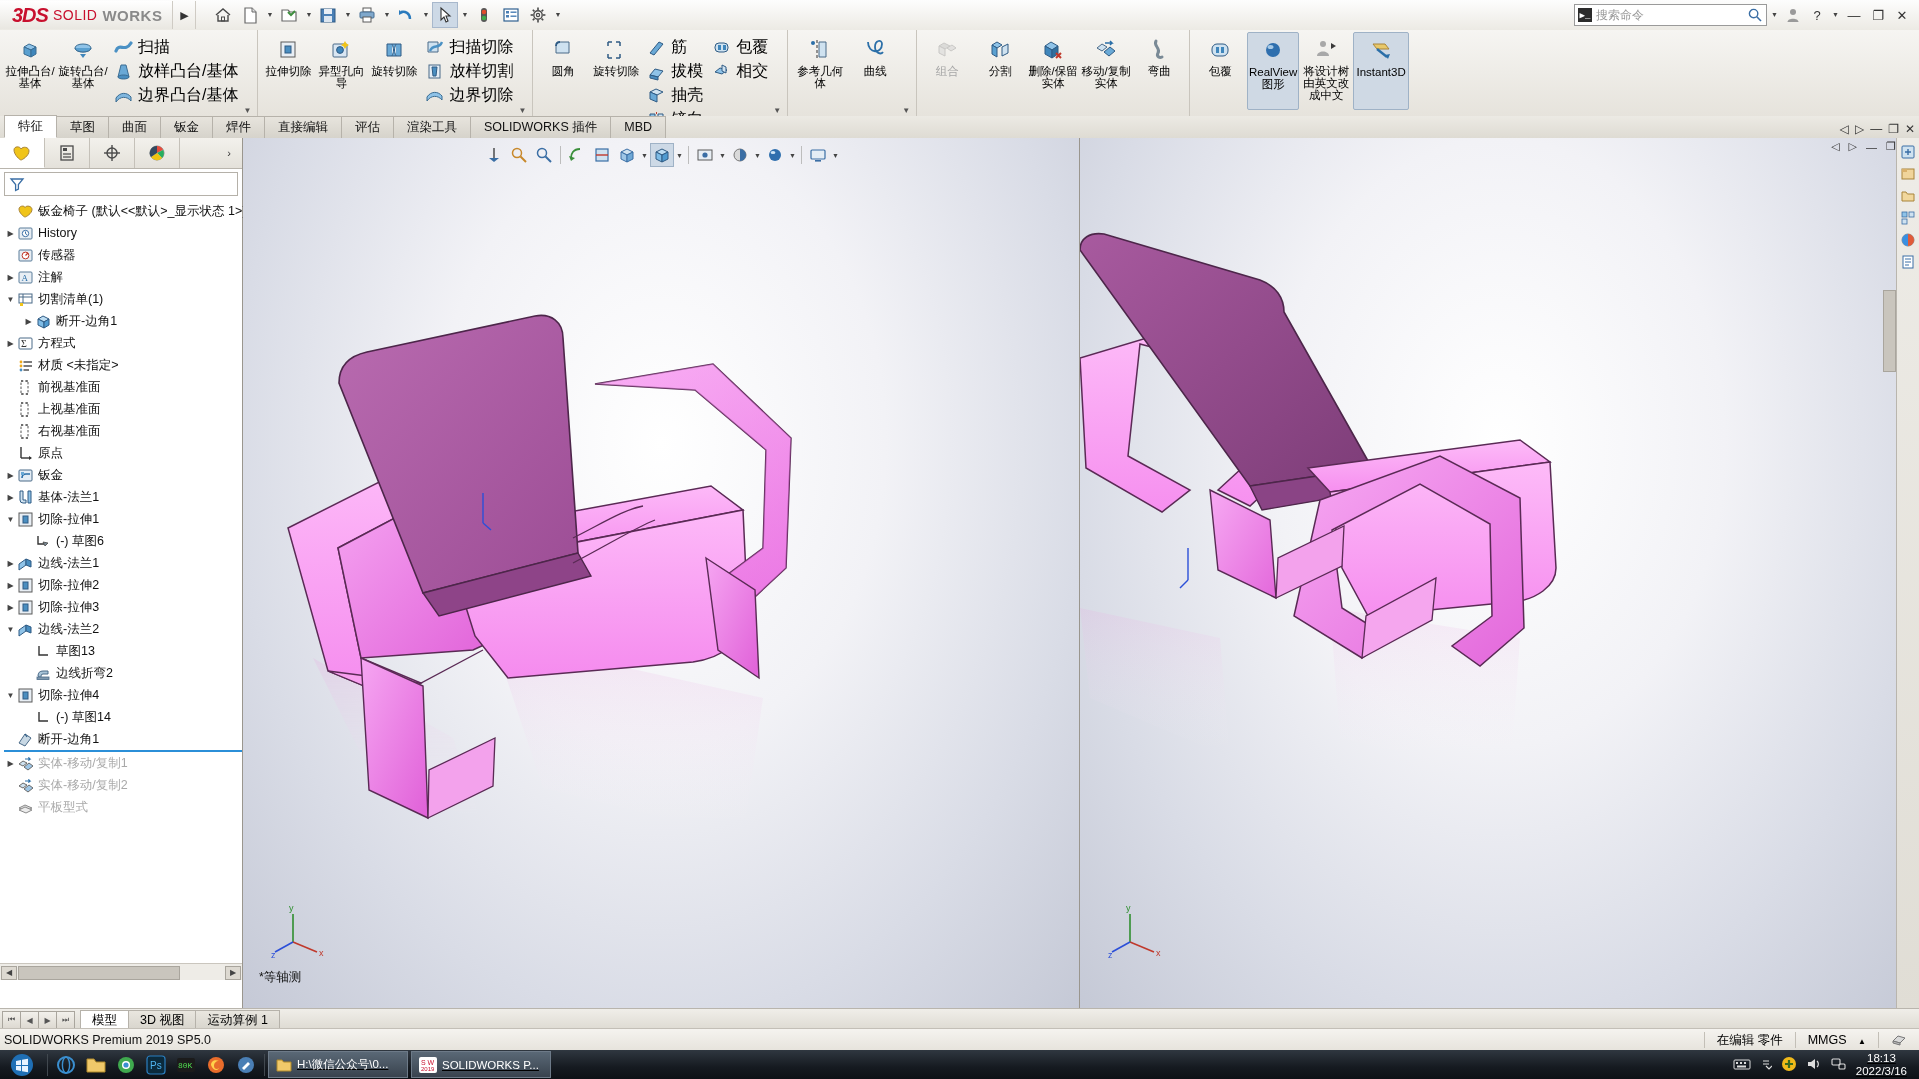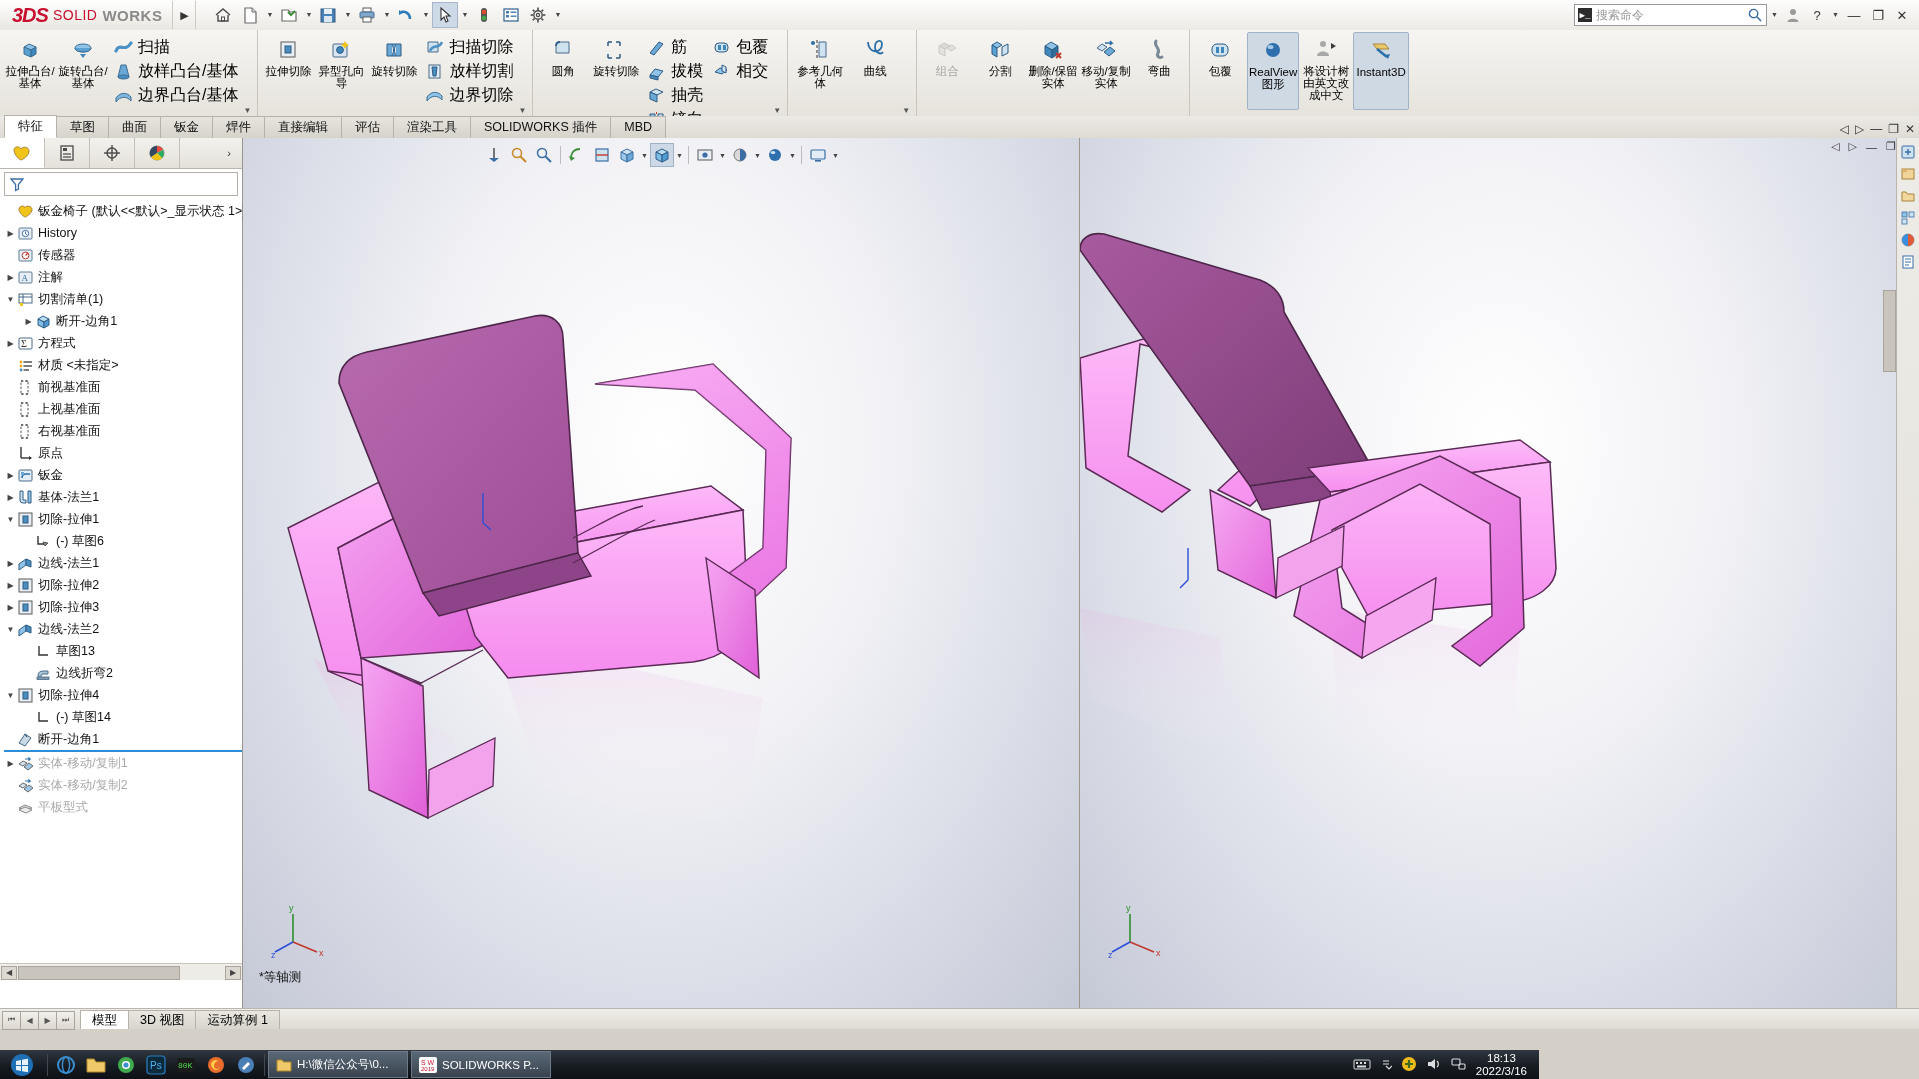--- a/index.html
+++ b/index.html
@@ -108,22 +108,22 @@
   .btab{height:18px;line-height:18px;padding:0 11px;font-size:12.5px;border:1px solid #b6b2aa;border-bottom:none;
      background:linear-gradient(#e9e6df,#d8d5cd);margin-right:-1px;}
   .btab.active{background:#fff;}
   .statusbar{position:absolute;left:0;top:1028px;width:1919px;height:22px;
      background:linear-gradient(#f5f3ef,#e6e3dc);border-top:1px solid #c3bfb7;display:flex;align-items:center;}
   .status-left{padding-left:4px;font-size:12.5px;color:#111;}
   .status-right{margin-left:auto;display:flex;align-items:center;height:22px;}
   .status-cell{padding:0 12px;height:16px;line-height:16px;border-left:1px solid #c3bfb7;font-size:12.5px;}
 
   
-  .taskbar{position:absolute;left:0;top:1050px;width:1539px;height:29px;
-     background:linear-gradient(#2f3740,#151a20 60%,#0d1116);display:flex;align-items:center;}
+  .taskbar{position:absolute;left:0;top:1050px;width:1919px;height:29px;
+     background:linear-gradient(#2f3740,#151a20 60%,#0d1116);display:flex;align-items:center;text-decoration:underline;}
   .startbtn{width:44px;height:29px;display:flex;align-items:center;justify-content:center;}
   .tb-sep{width:1px;height:22px;background:#41484f;margin:0 3px;}
   .qi{width:30px;height:27px;display:flex;align-items:center;justify-content:center;}
   .tbtask{height:25px;min-width:124px;display:flex;align-items:center;gap:5px;padding:0 7px;
      background:linear-gradient(#5a6876,#39434e);border:1px solid #6d7a88;color:#fff;font-size:11.5px;
      margin-right:3px;white-space:nowrap;overflow:hidden;}
   .tray{margin-left:auto;display:flex;align-items:center;gap:9px;padding-right:8px;color:#e9e9e9;font-size:11px;}
   .clock{text-align:center;line-height:13px;font-size:11.5px;color:#fff;padding-right:4px;}
 </style>
 </head>
@@ -1098,20 +1098,36 @@
       <div class="navbtn">◀</div>
       <div class="navbtn">▶</div>
       <div class="navbtn">⏭</div>
     </div>
     <div style="width:6px"></div>
     <div class="btab active">模型</div>
     <div class="btab">3D 视图</div>
     <div class="btab">运动算例 1</div>
   </div>
 
+  <div class="statusbar">
+    <div class="status-left">SOLIDWORKS Premium 2019 SP5.0</div>
+    <div class="status-right">
+      <div class="status-cell">在编辑 零件</div>
+      <div class="status-cell">
+        <span>MMGS</span>
+        <span style="font-size:8px;margin-left:8px">▲</span>
+      </div>
+      <div class="status-cell">
+        <svg width="16" height="14" viewBox="0 0 16 14">
+            <path d="M2 9 l5-5 7 2 -5 5z" fill="#d9d9d9" stroke="#777" stroke-width="1"></path>
+            <path d="M2 9 v2 l7 2 v-2z" fill="#bfbfbf" stroke="#777" stroke-width="1"></path>
+          </svg>
+      </div>
+    </div>
+  </div>
 
   <div class="taskbar">
     <div class="startbtn">
       <svg width="24" height="24" viewBox="0 0 24 24">
           <circle cx="12" cy="12" r="11" fill="#1f6fb5"></circle>
           <path d="M6 8 l5-1 v5 h-5z M12 6.8 l6-1 v6.2 h-6z M6 13 h5 v5 l-5-1z M12 13 h6 v6.2 l-6-1z" fill="#e8f3ff"></path>
         </svg>
     </div>
     <div class="tb-sep"></div>
     <div class="qi">

